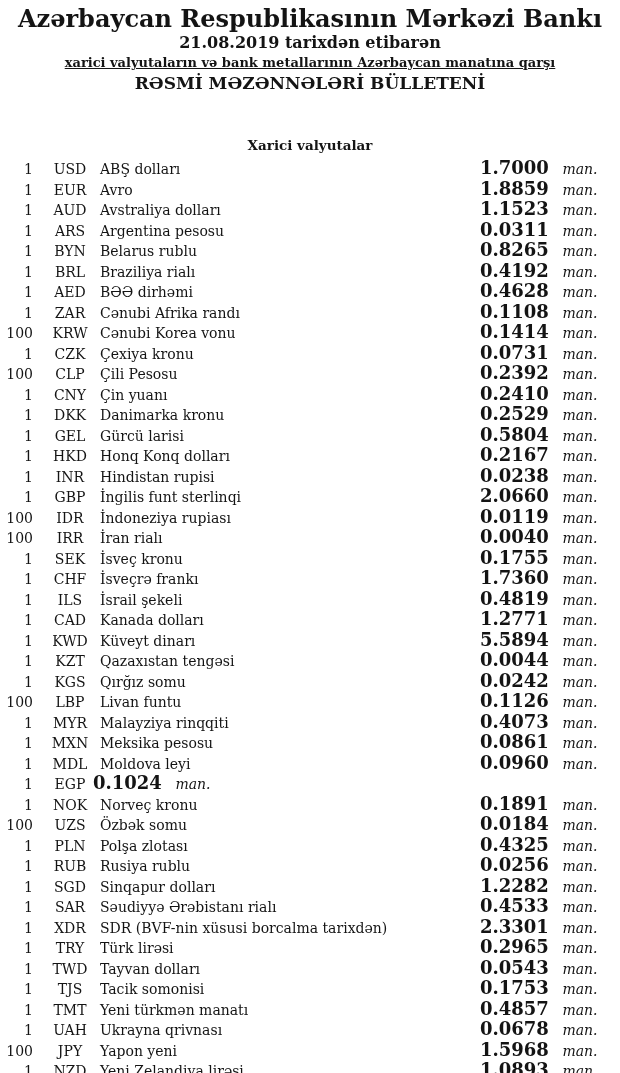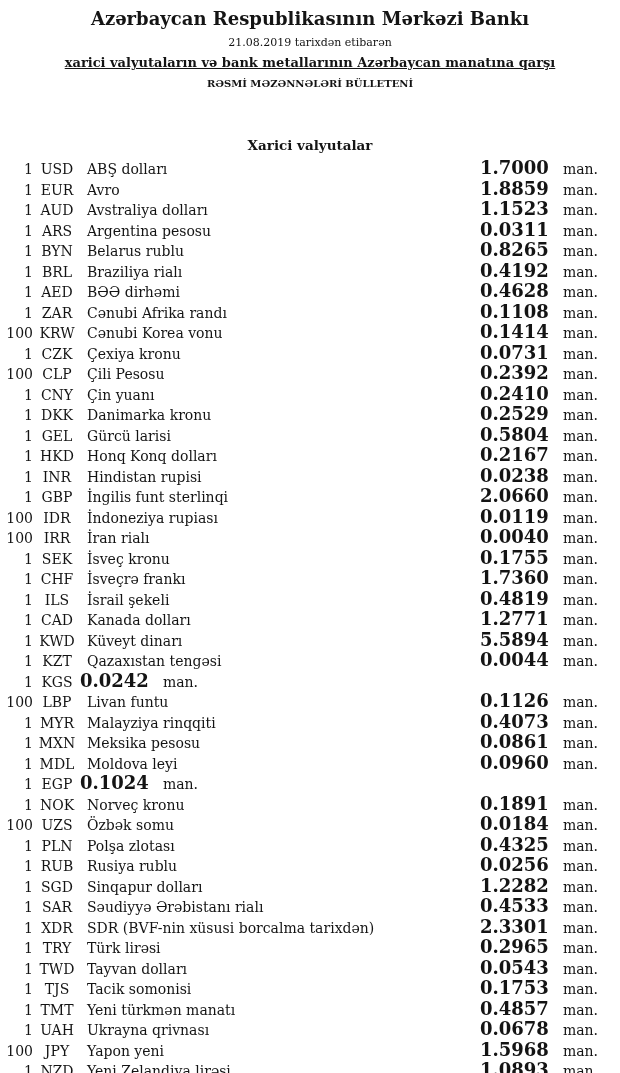--- a/index.html
+++ b/index.html
@@ -9,38 +9,38 @@
     width: 620px;
     height: 1073px;
     margin: 0 auto;
     background: #ffffff;
     color: #141414;
     font-family: "DejaVu Serif", "Liberation Serif", serif;
     overflow: hidden;
   }
   .header { text-align: center; padding-top: 7px; }
   .title {
-    font-size: 18px;
+    font-size: 24px;
     font-weight: bold;
     line-height: 24px;
   }
   .subtitle-date {
-    font-size: 11px;
-    font-weight: normal;
+    font-size: 16px;
+    font-weight: bold;
     line-height: 20px;
     margin-top: 2px;
   }
   .subtitle-subject {
     font-size: 13px;
     font-weight: bold;
     line-height: 20px;
     text-decoration: underline;
   }
   .subtitle-bulletin {
-    font-size: 10px;
+    font-size: 17px;
     font-weight: bold;
     line-height: 21px;
   }
   .section-title {
     text-align: center;
     font-size: 13.5px;
     font-weight: bold;
     line-height: 18px;
     margin-top: 42px;
   }
@@ -55,39 +55,40 @@
     white-space: nowrap;
   }
   .c-nominal {
     flex: 0 0 auto;
     width: 33px;
     text-align: right;
   }
   .c-code {
     flex: 0 0 auto;
     width: 46px;
-    margin-left: 1px;
+    margin-left: 14px;
     text-align: center;
   }
   .c-name {
     flex: 1 1 auto;
     padding-left: 7px;
     overflow: hidden;
   }
   .c-rate {
     flex: 0 0 auto;
     width: 70px;
     font-weight: bold;
     font-size: 18px;
   }
   .c-unit {
     flex: 0 0 auto;
     width: 48px;
     padding-left: 12px;
-    text-align: right;
+    text-align: center;
+    font-style: italic;
   }
 </style>
 </head>
 <body>
 
 <div class="page">
 
   <div class="header">
     <div class="title">Azərbaycan Respublikasının Mərkəzi Bankı</div>
     <div class="subtitle-date">21.08.2019 tarixdən etibarən</div>
@@ -294,20 +295,21 @@
       <span class="c-nominal">1</span>
       <span class="c-code">KZT</span>
       <span class="c-name">Qazaxıstan tengəsi</span>
       <span class="c-rate">0.0044</span>
       <span class="c-unit">man.</span>
     </div>
 
     <div class="row">
       <span class="c-nominal">1</span>
       <span class="c-code">KGS</span>
+      <span class="c-name">Qırğız somu</span>
       <span class="c-rate">0.0242</span>
       <span class="c-unit">man.</span>
     </div>
 
     <div class="row">
       <span class="c-nominal">100</span>
       <span class="c-code">LBP</span>
       <span class="c-name">Livan funtu</span>
       <span class="c-rate">0.1126</span>
       <span class="c-unit">man.</span>

